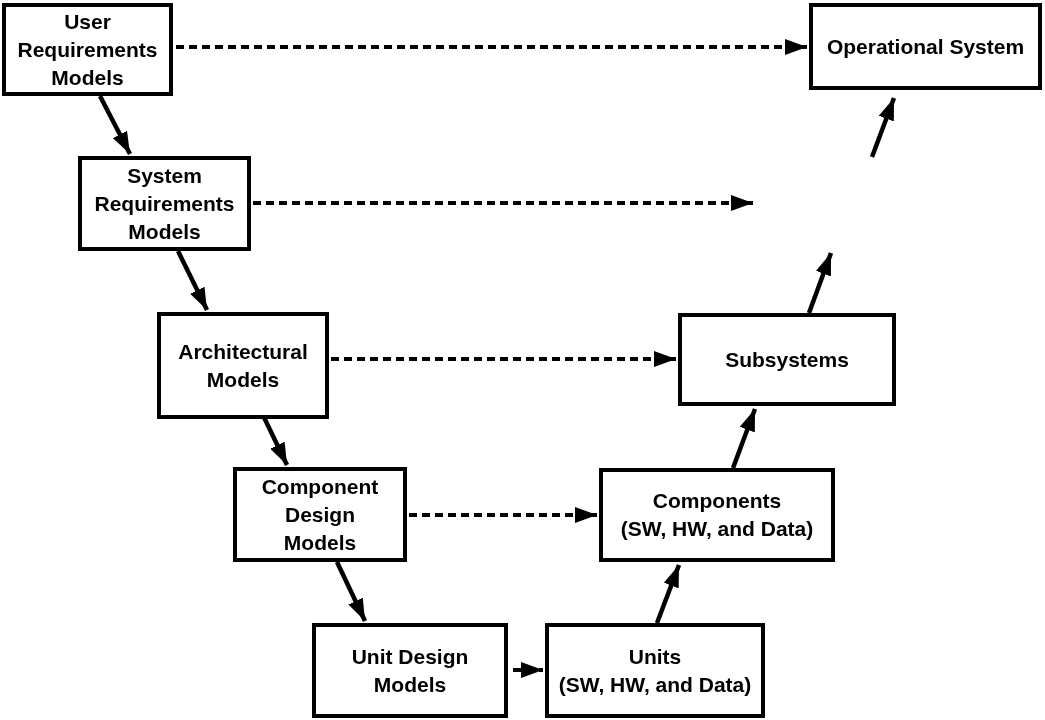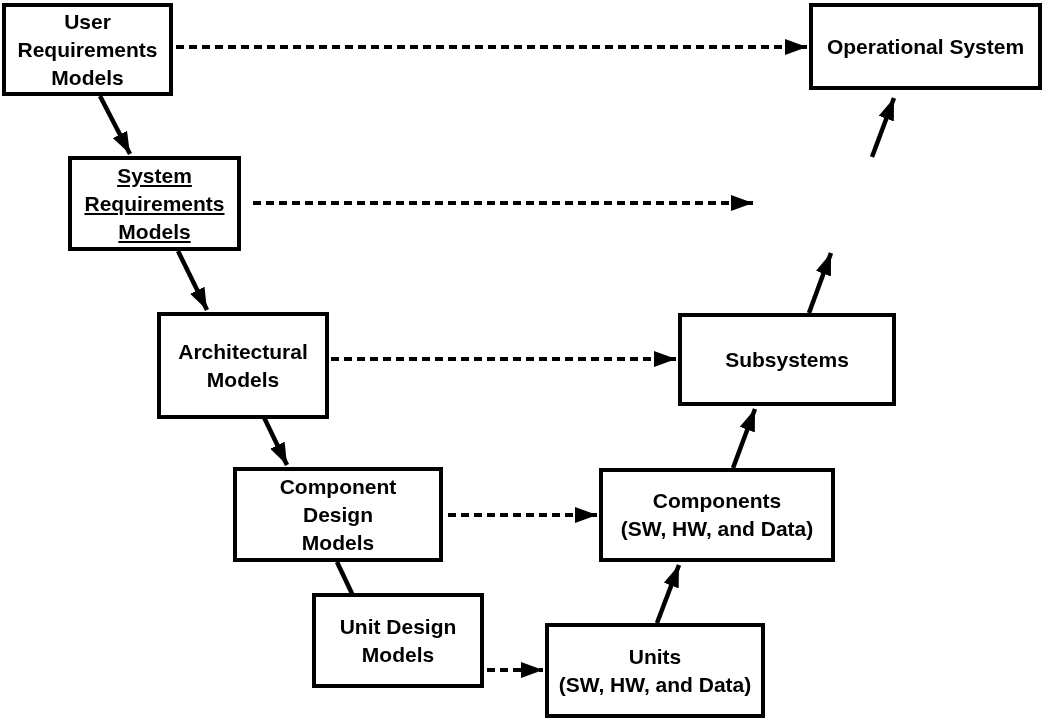--- a/index.html
+++ b/index.html
@@ -32,24 +32,24 @@
     align-items: center;
     justify-content: center;
     text-align: center;
     font-weight: 700;
     font-size: 21px;
     line-height: 28px;
     white-space: pre-line;
   }
   
   #n-urm { left: 2px;   top: 3px;   width: 171px; height: 93px; }
-  #n-srm { left: 68px;  top: 156px; width: 173px; height: 95px; text-decoration: underline; }
+  #n-srm { left: 78px;  top: 156px; width: 173px; height: 95px; }
   #n-am  { left: 157px; top: 312px; width: 172px; height: 107px; }
-  #n-cdm { left: 233px; top: 467px; width: 210px; height: 95px; }
-  #n-udm { left: 312px; top: 593px; width: 172px; height: 95px; }
+  #n-cdm { left: 233px; top: 467px; width: 174px; height: 95px; }
+  #n-udm { left: 312px; top: 623px; width: 196px; height: 95px; }
   
   #n-u   { left: 545px; top: 623px; width: 220px; height: 95px; }
   #n-c   { left: 599px; top: 468px; width: 236px; height: 94px; }
   #n-ss  { left: 678px; top: 313px; width: 218px; height: 93px; }
   #n-is  { left: 755px; top: 157px; width: 218px; height: 93px; }
   #n-os  { left: 809px; top: 3px;   width: 233px; height: 87px; }
 
   .edge-solid {
     stroke: #000000;
     stroke-width: 4.5;

